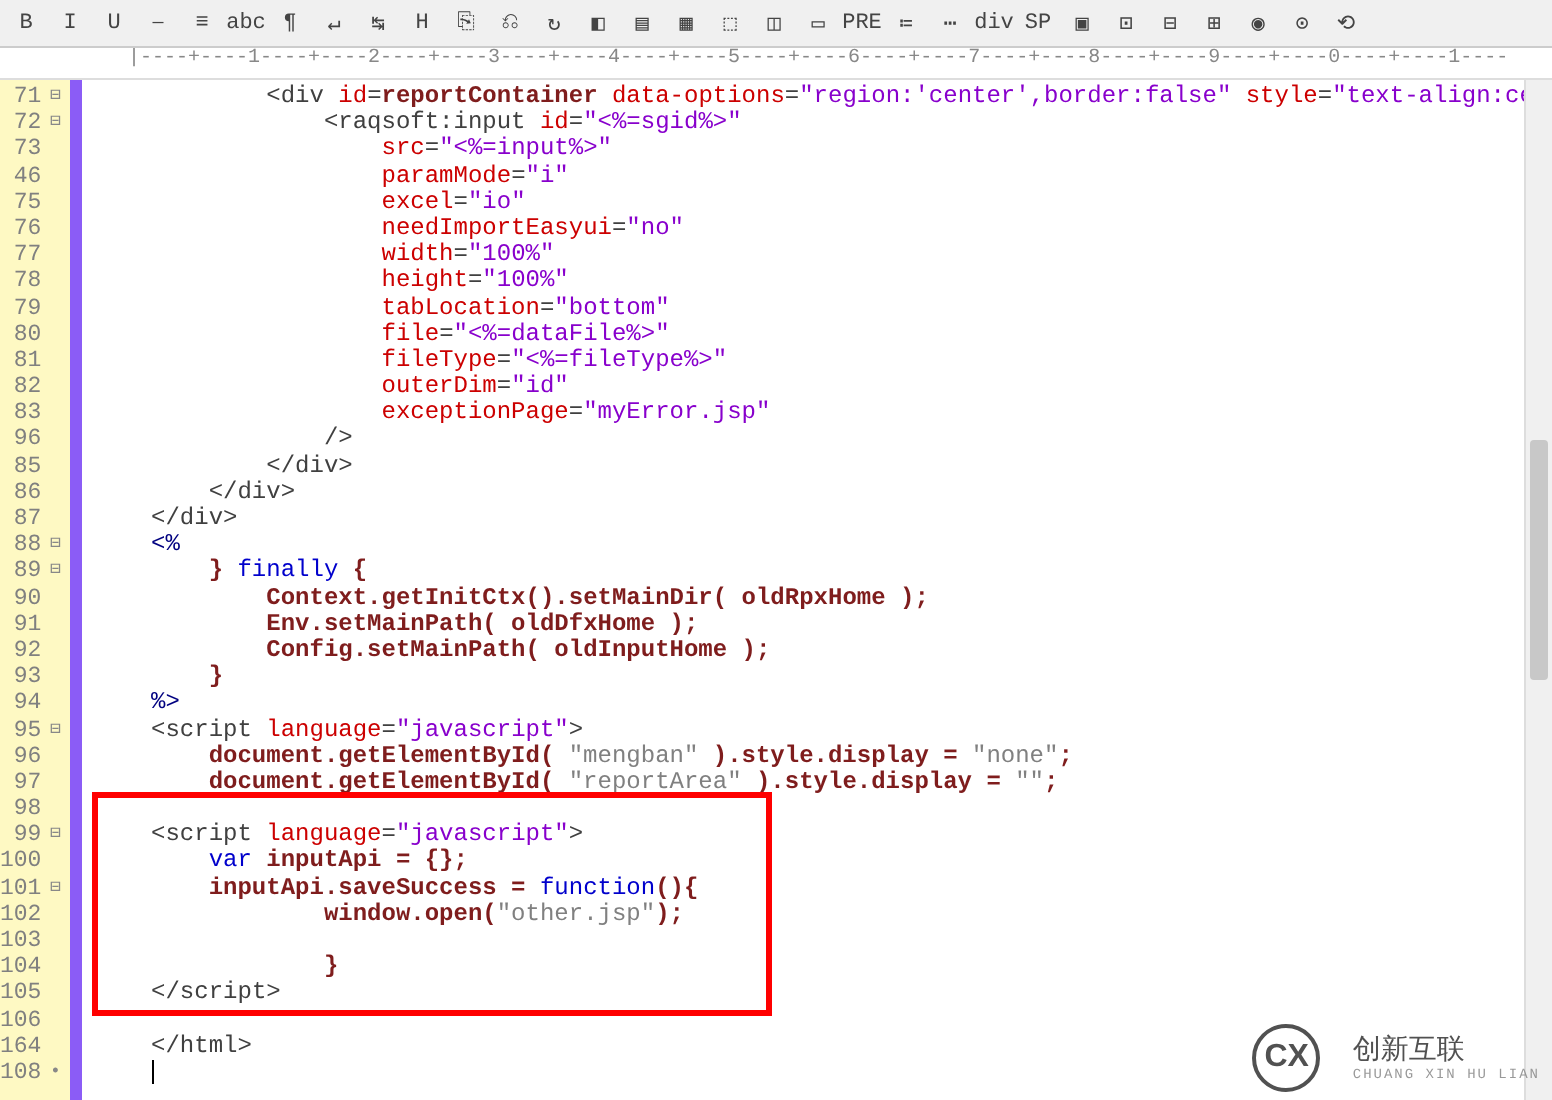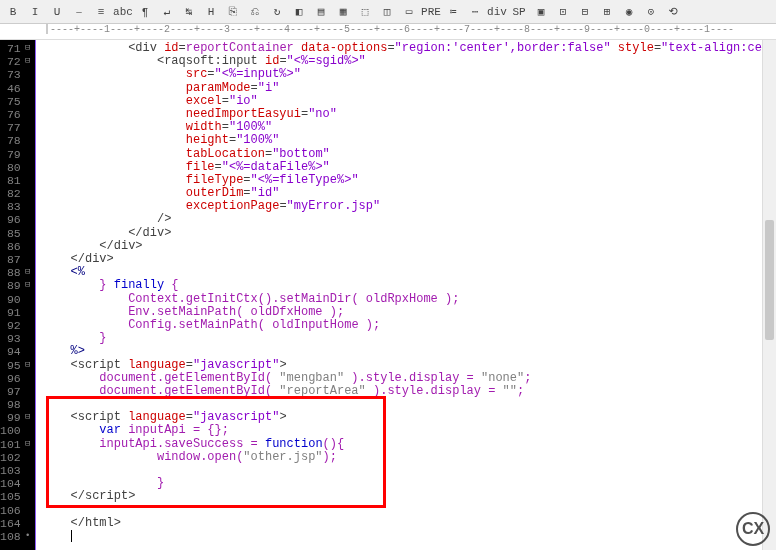--- a/index.html
+++ b/index.html
@@ -26,54 +26,54 @@
   display: inline-flex; align-items: center; justify-content: center;
   font-size: 11px;
   color: #444;
 }
 .ruler {
   height: 16px;
   background: #fff;
   border-bottom: 1px solid #ddd;
   font-size: 10px;
   color: #888;
-  padding-left: 44px;
+  padding-left: 64px;
   white-space: nowrap;
   overflow: hidden;
   font-family: "Courier New", monospace;
 }
 .editor {
   display: flex;
   height: calc(100% - 40px);
   position: relative;
 }
 .gutter {
   width: 44px;
-  background: #000000;
+  background: #fef9c3;
   color: #808080;
   text-align: right;
   padding: 2px 2px 0 0;
   font-size: 11.5px;
   line-height: 13.2px;
-  border-right: 1px solid #8b5cf6;
+  border-right: 6px solid #8b5cf6;
   user-select: none;
   font-family: Liberation Mono, monospace;
 }
 .gutter .ln { display:flex; justify-content:flex-end; align-items:center; height:13.2px; }
 .gutter .fold { color:#888; font-size:9px; margin-left:2px; width:10px; display:inline-block; text-align:center; }
 .code {
   flex: 1;
   padding: 2px 0 0 6px;
   font-size: 12px;
   line-height: 13.2px;
   white-space: pre;
   position: relative;
 }
 .code .line { height: 13.2px; }
-.t-default { color: #a21caf; }
+.t-default { color: #7f1d1d; font-weight: bold; }
 .t-tag   { color: #404040; }
 .t-attr  { color: #cc0000; }
 .t-val   { color: #8800cc; }
 .t-kw    { color: #0000cc; }
 .t-str   { color: #808080; }
 .t-brace { color: #000080; }
 .highlight-box {
   position: absolute;
   border: 3px solid #ff0000;
   pointer-events: none;
@@ -304,13 +304,17 @@
 </div>
 
 <div class="scrollbar-v">
   <div class="thumb"></div>
 </div>
 
 <div class="highlight-box" id="hl" style="left: 46px; top: 396.4px; width: 340px; height: 111.6px;"></div>
 
 <div class="watermark">
   <div class="logo">CX</div>
+  <div>
+    <div class="txt">创新互联</div>
+    <div class="sub">CHUANG XIN HU LIAN</div>
+  </div>
 </div>
 
 </body></html>

